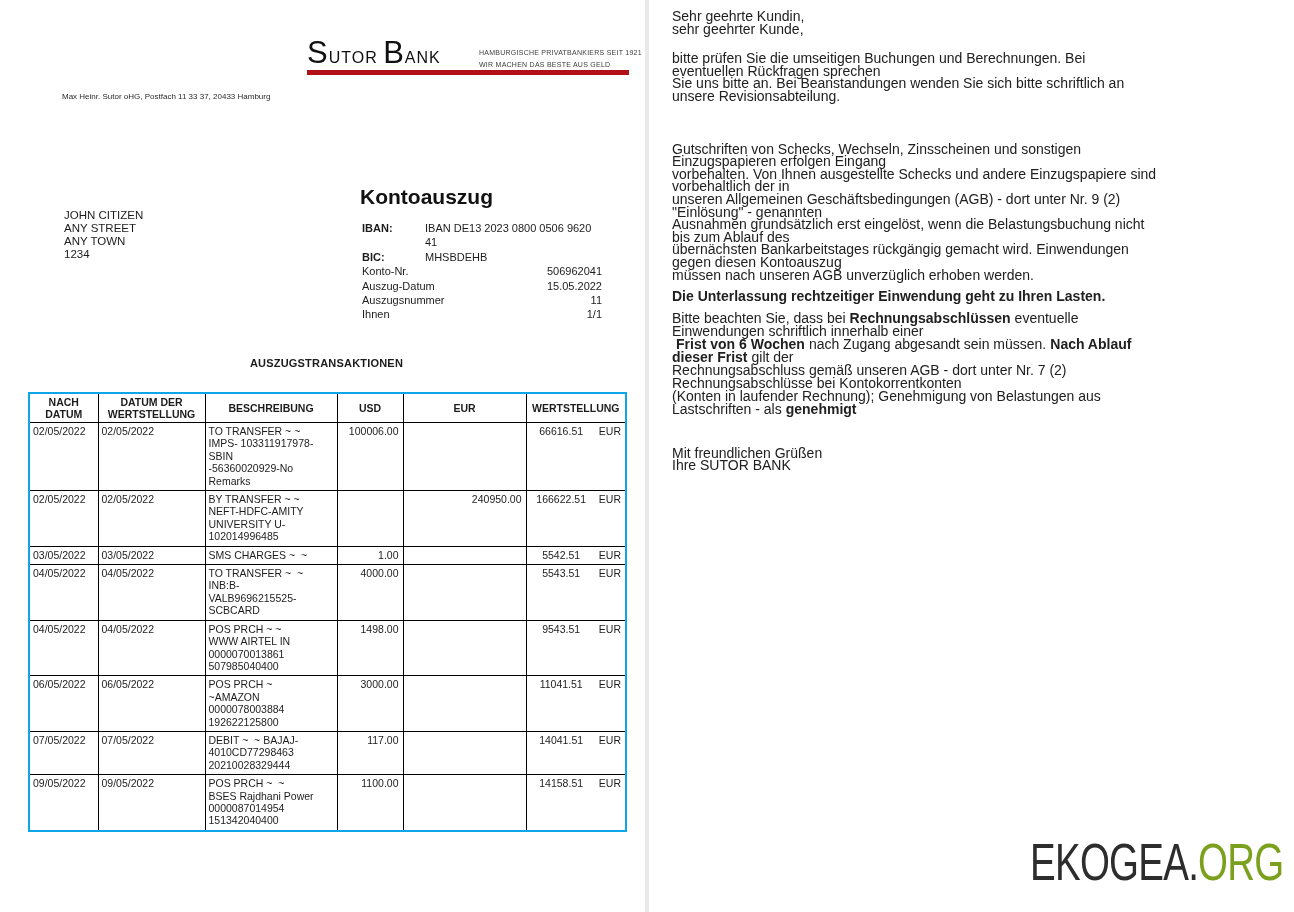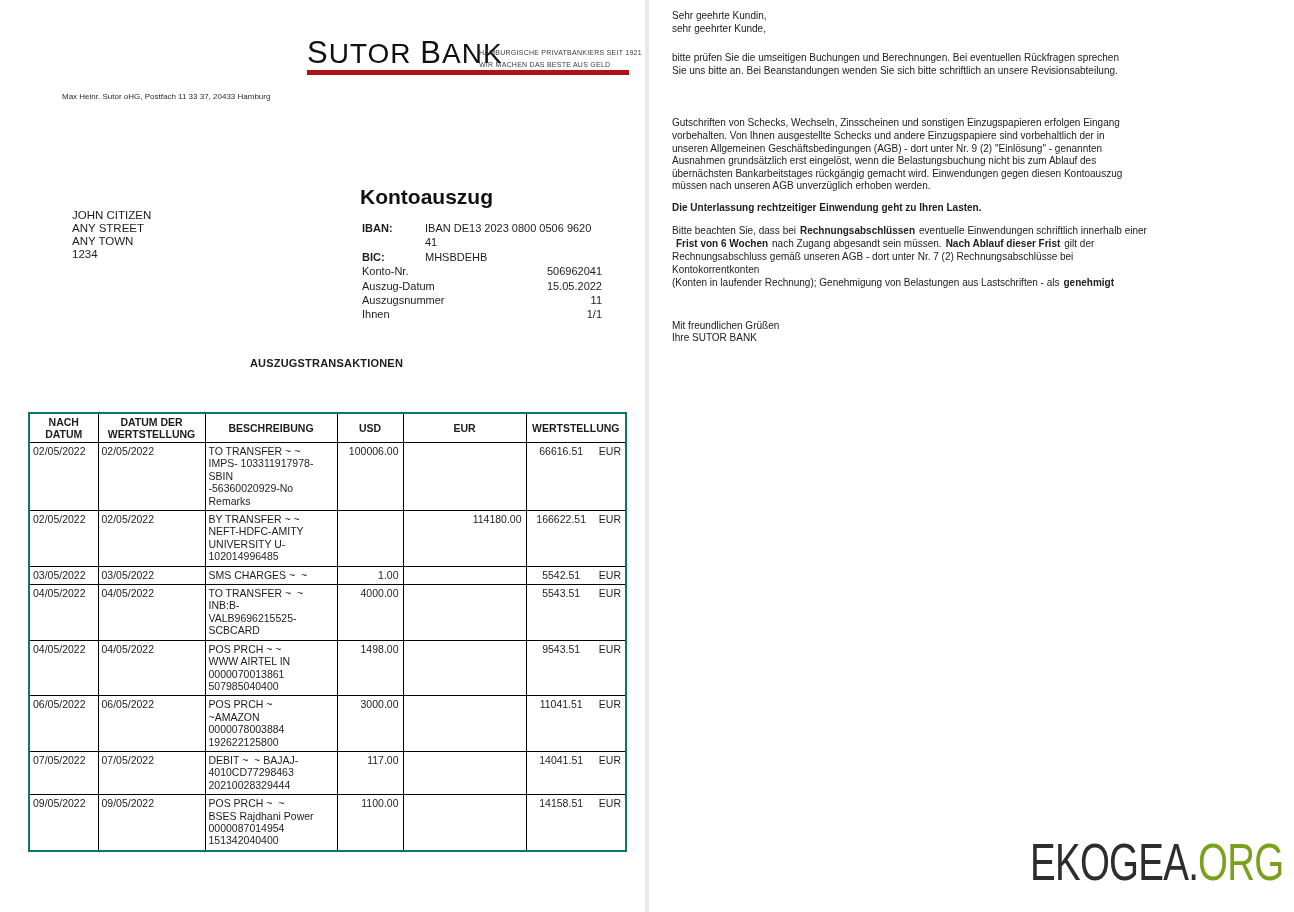--- a/index.html
+++ b/index.html
@@ -6,51 +6,51 @@
   body{font-family:"Liberation Sans",sans-serif;color:#1c1c1c;}
   .canvas{position:relative;width:1294px;height:912px;background:#fff;overflow:hidden;}
 
   
   .divider{position:absolute;left:645px;top:0;width:4px;height:912px;background:#e9e9e9;}
 
   
   .logo{position:absolute;left:307px;top:36px;width:322px;}
   .logo-text{white-space:nowrap;color:#101010;letter-spacing:1px;line-height:34px;}
   .logo-text .lg{font-size:31px;}
-  .logo-text .sm{font-size:28px;text-align:center;}
+  .logo-text .sm{font-size:16px;text-align:center;}
   .tagline{position:absolute;left:172px;top:11px;font-size:7px;color:#3d3d3d;letter-spacing:.25px;line-height:11.5px;white-space:nowrap;}
   .logo-bar{position:absolute;left:0;top:34px;width:322px;height:5px;background:var(--accent,#b11016);}
 
   .sender-line{position:absolute;left:62px;top:92px;font-size:8px;color:#2a2a2a;}
 
-  .recipient{position:absolute;left:72px;top:209px;font-size:11.5px;line-height:13px;white-space:pre-line;}
+  .recipient{position:absolute;left:64px;top:209px;font-size:11.5px;line-height:13px;white-space:pre-line;}
 
   .stmt-title{position:absolute;left:360px;top:185px;font-size:21px;font-weight:bold;color:#111;}
 
   .details{position:absolute;left:362px;top:221px;width:240px;font-size:11px;line-height:14.4px;}
   .detail-row{display:flex;}
   .dl{width:63px;font-weight:bold;}
   .dv{flex:1;}
   .fl{flex:1;}
   .fv{text-align:right;}
 
   .section-title{position:absolute;left:28px;top:357px;width:597px;text-align:center;font-size:11px;font-weight:bold;letter-spacing:.2px;}
 
-  table.txn{position:absolute;left:28px;top:412px;width:597px;border-collapse:collapse;font-size:10.5px;table-layout:fixed;border:2px solid #0f766e;}
+  table.txn{position:absolute;left:28px;top:392px;width:597px;border-collapse:collapse;font-size:10.5px;table-layout:fixed;border:2px solid #0ea5e9;}
   table.txn th{border:1px solid #000;font-weight:bold;text-align:center;padding:2px 1px;line-height:12px;white-space:pre-line;font-size:10.5px;}
   table.txn td{border:1px solid #000;vertical-align:top;padding:2px 4px 3px 3px;line-height:12.4px;}
   td.c-desc{white-space:pre-wrap;padding-left:5px;}
   td.c-num{text-align:right;padding-right:6px;}
   td.c-bal{padding-right:3px;}
   .balwrap{display:flex;}
   .bal-a{flex:1;text-align:center;}
   .bal-c{margin-left:6px;}
 
   
-  .letter{position:absolute;left:672px;top:10px;width:486px;font-size:10px;line-height:12.6px;color:#202020;}
+  .letter{position:absolute;left:672px;top:10px;width:486px;font-size:14px;line-height:12.6px;color:#202020;}
   .greeting{white-space:pre-line;}
   .p1{margin-top:17px;white-space:pre-line;}
   .p2{margin-top:40px;white-space:pre-line;}
   .p2b{margin-top:9px;font-weight:bold;}
   .p3{margin-top:9px;line-height:13px;white-space:pre-line;}
   .p3 .b{font-weight:bold;margin:0 4px;}
   .closing{margin-top:31px;white-space:pre-line;}
 
   
   .ekogea{position:absolute;right:10px;top:836px;font-size:52px;line-height:52px;white-space:nowrap;transform:scaleX(.74);transform-origin:right center;letter-spacing:-1px;}
@@ -151,21 +151,21 @@
           </td>
         </tr>
         <tr>
           <td class="c-date">02/05/2022</td>
           <td class="c-date">02/05/2022</td>
           <td class="c-desc">BY TRANSFER ~ ~
 NEFT-HDFC-AMITY
 UNIVERSITY U-
 102014996485</td>
           <td class="c-num"></td>
-          <td class="c-num">114180.00</td>
+          <td class="c-num">240950.00</td>
           <td class="c-bal">
             <div class="balwrap">
               <span class="bal-a">166622.51</span>
               <span class="bal-c">EUR</span>
             </div>
           </td>
         </tr>
         <tr>
           <td class="c-date">03/05/2022</td>
           <td class="c-date">03/05/2022</td>

